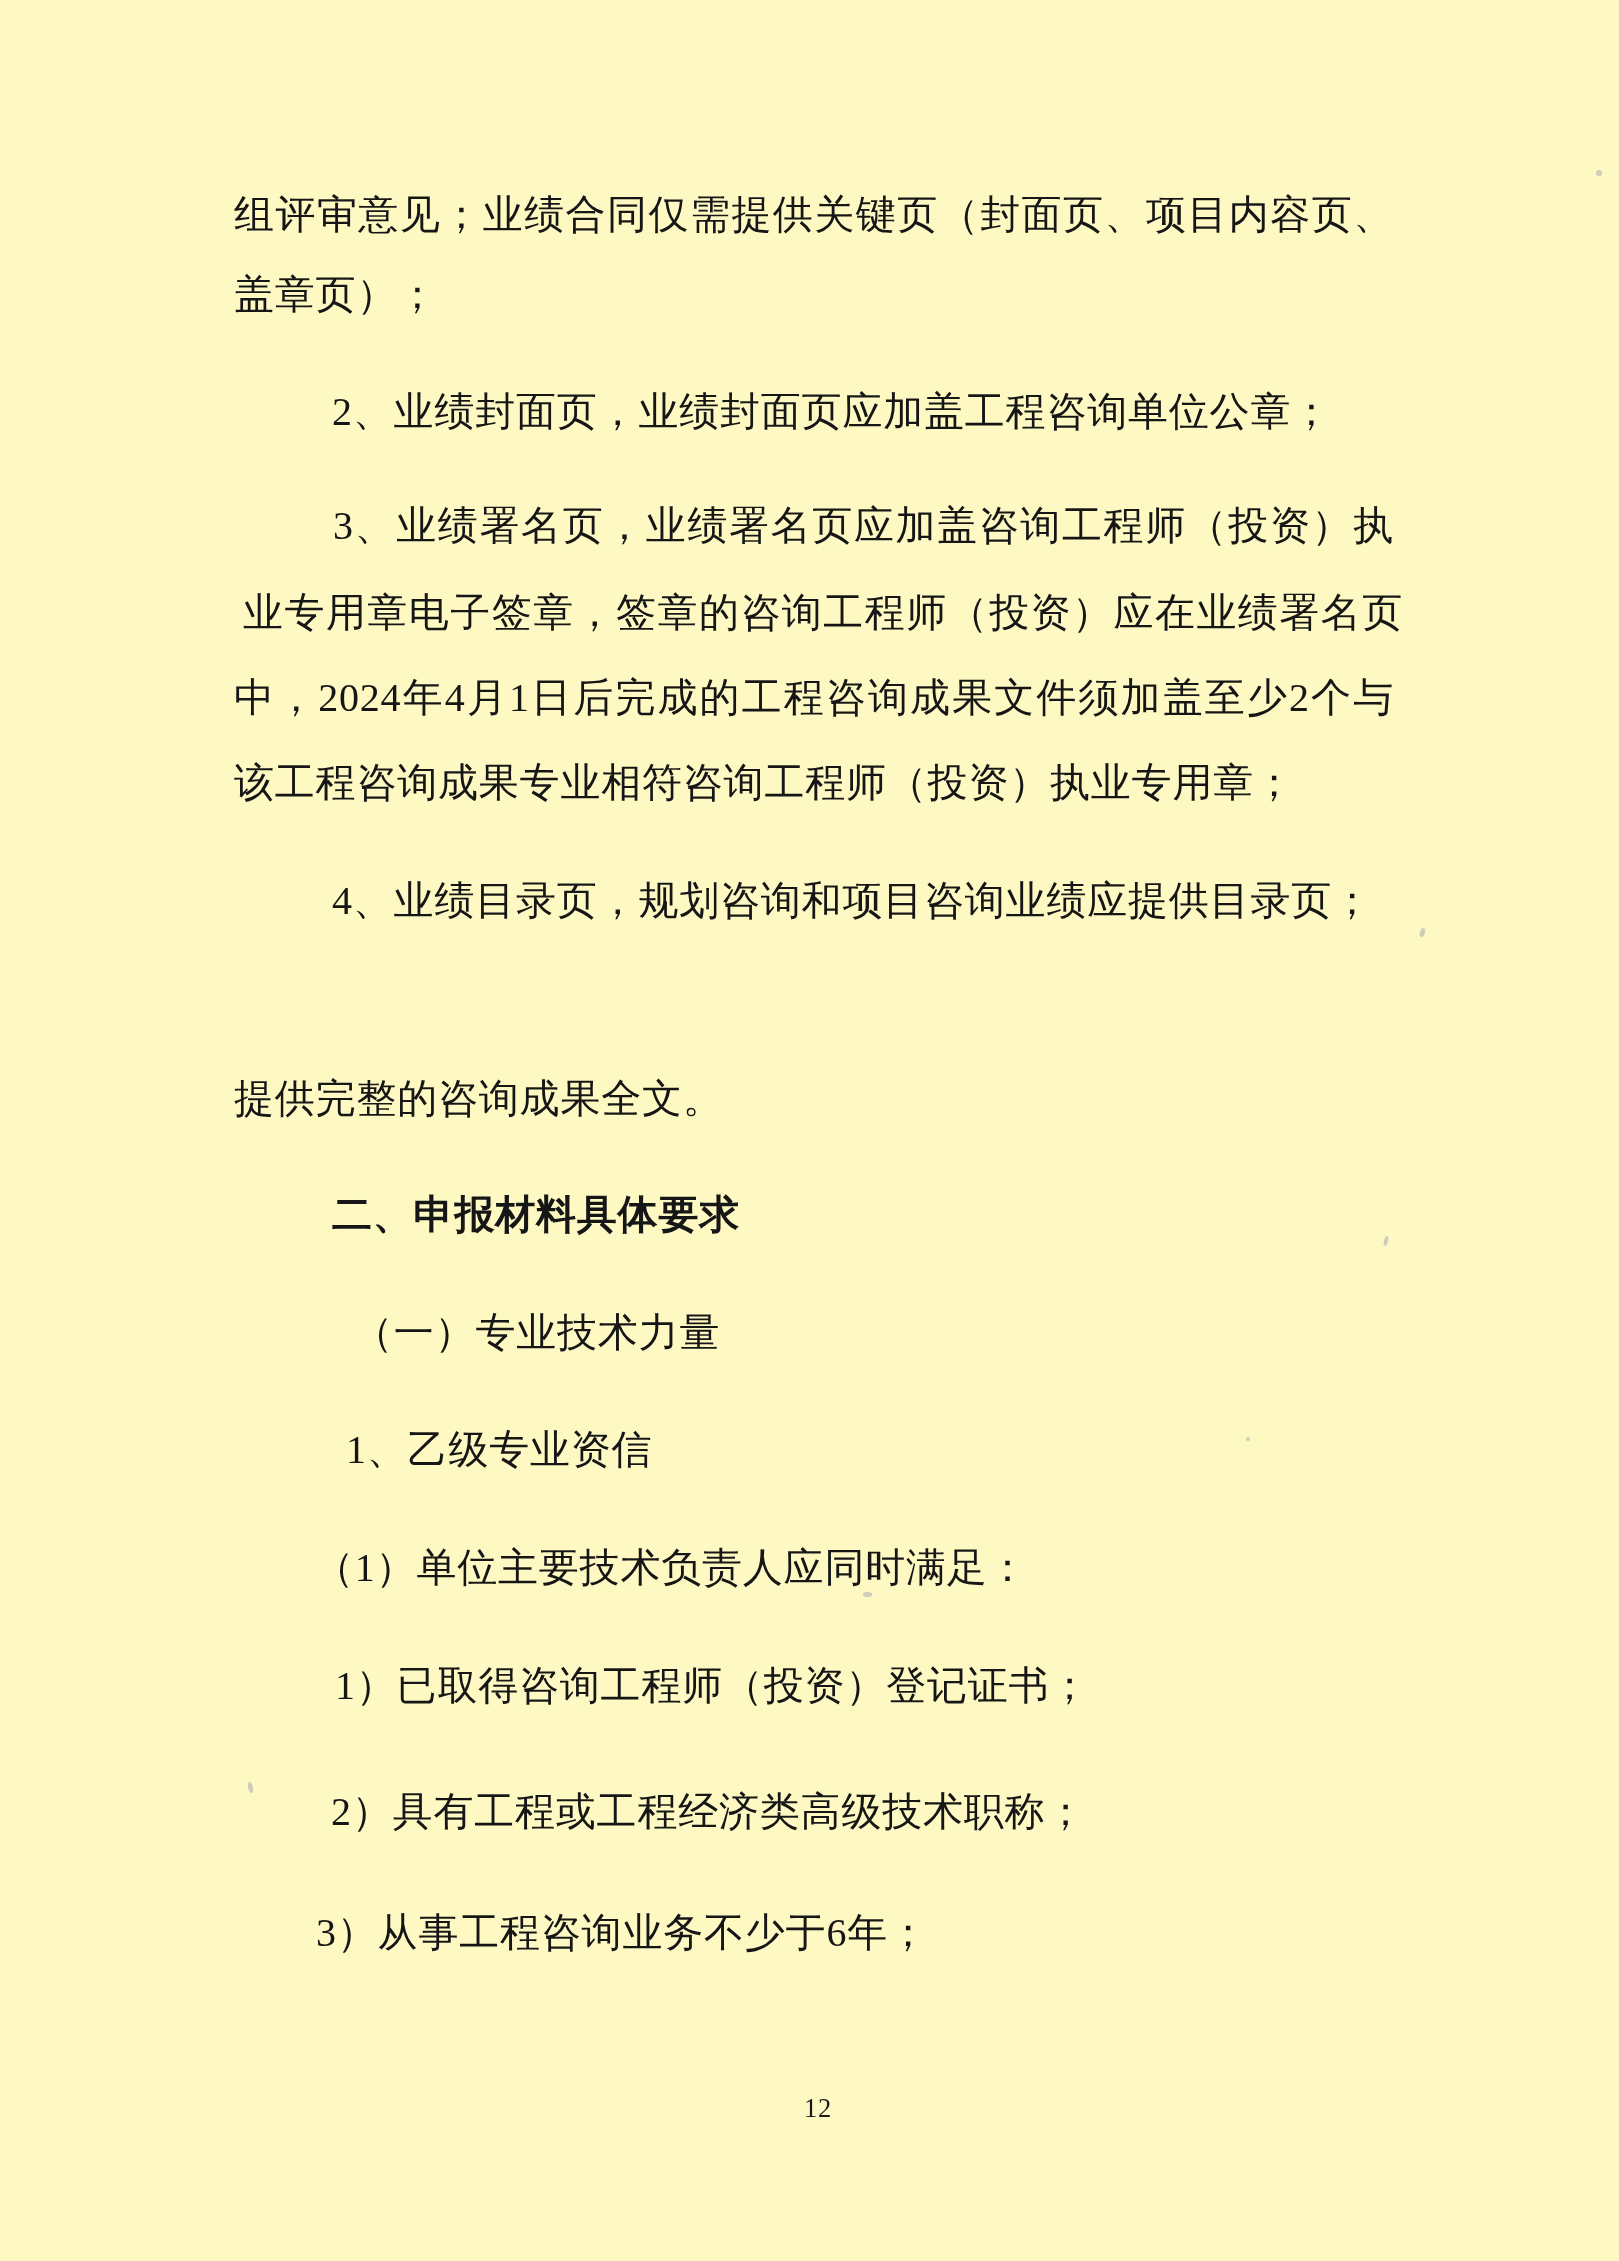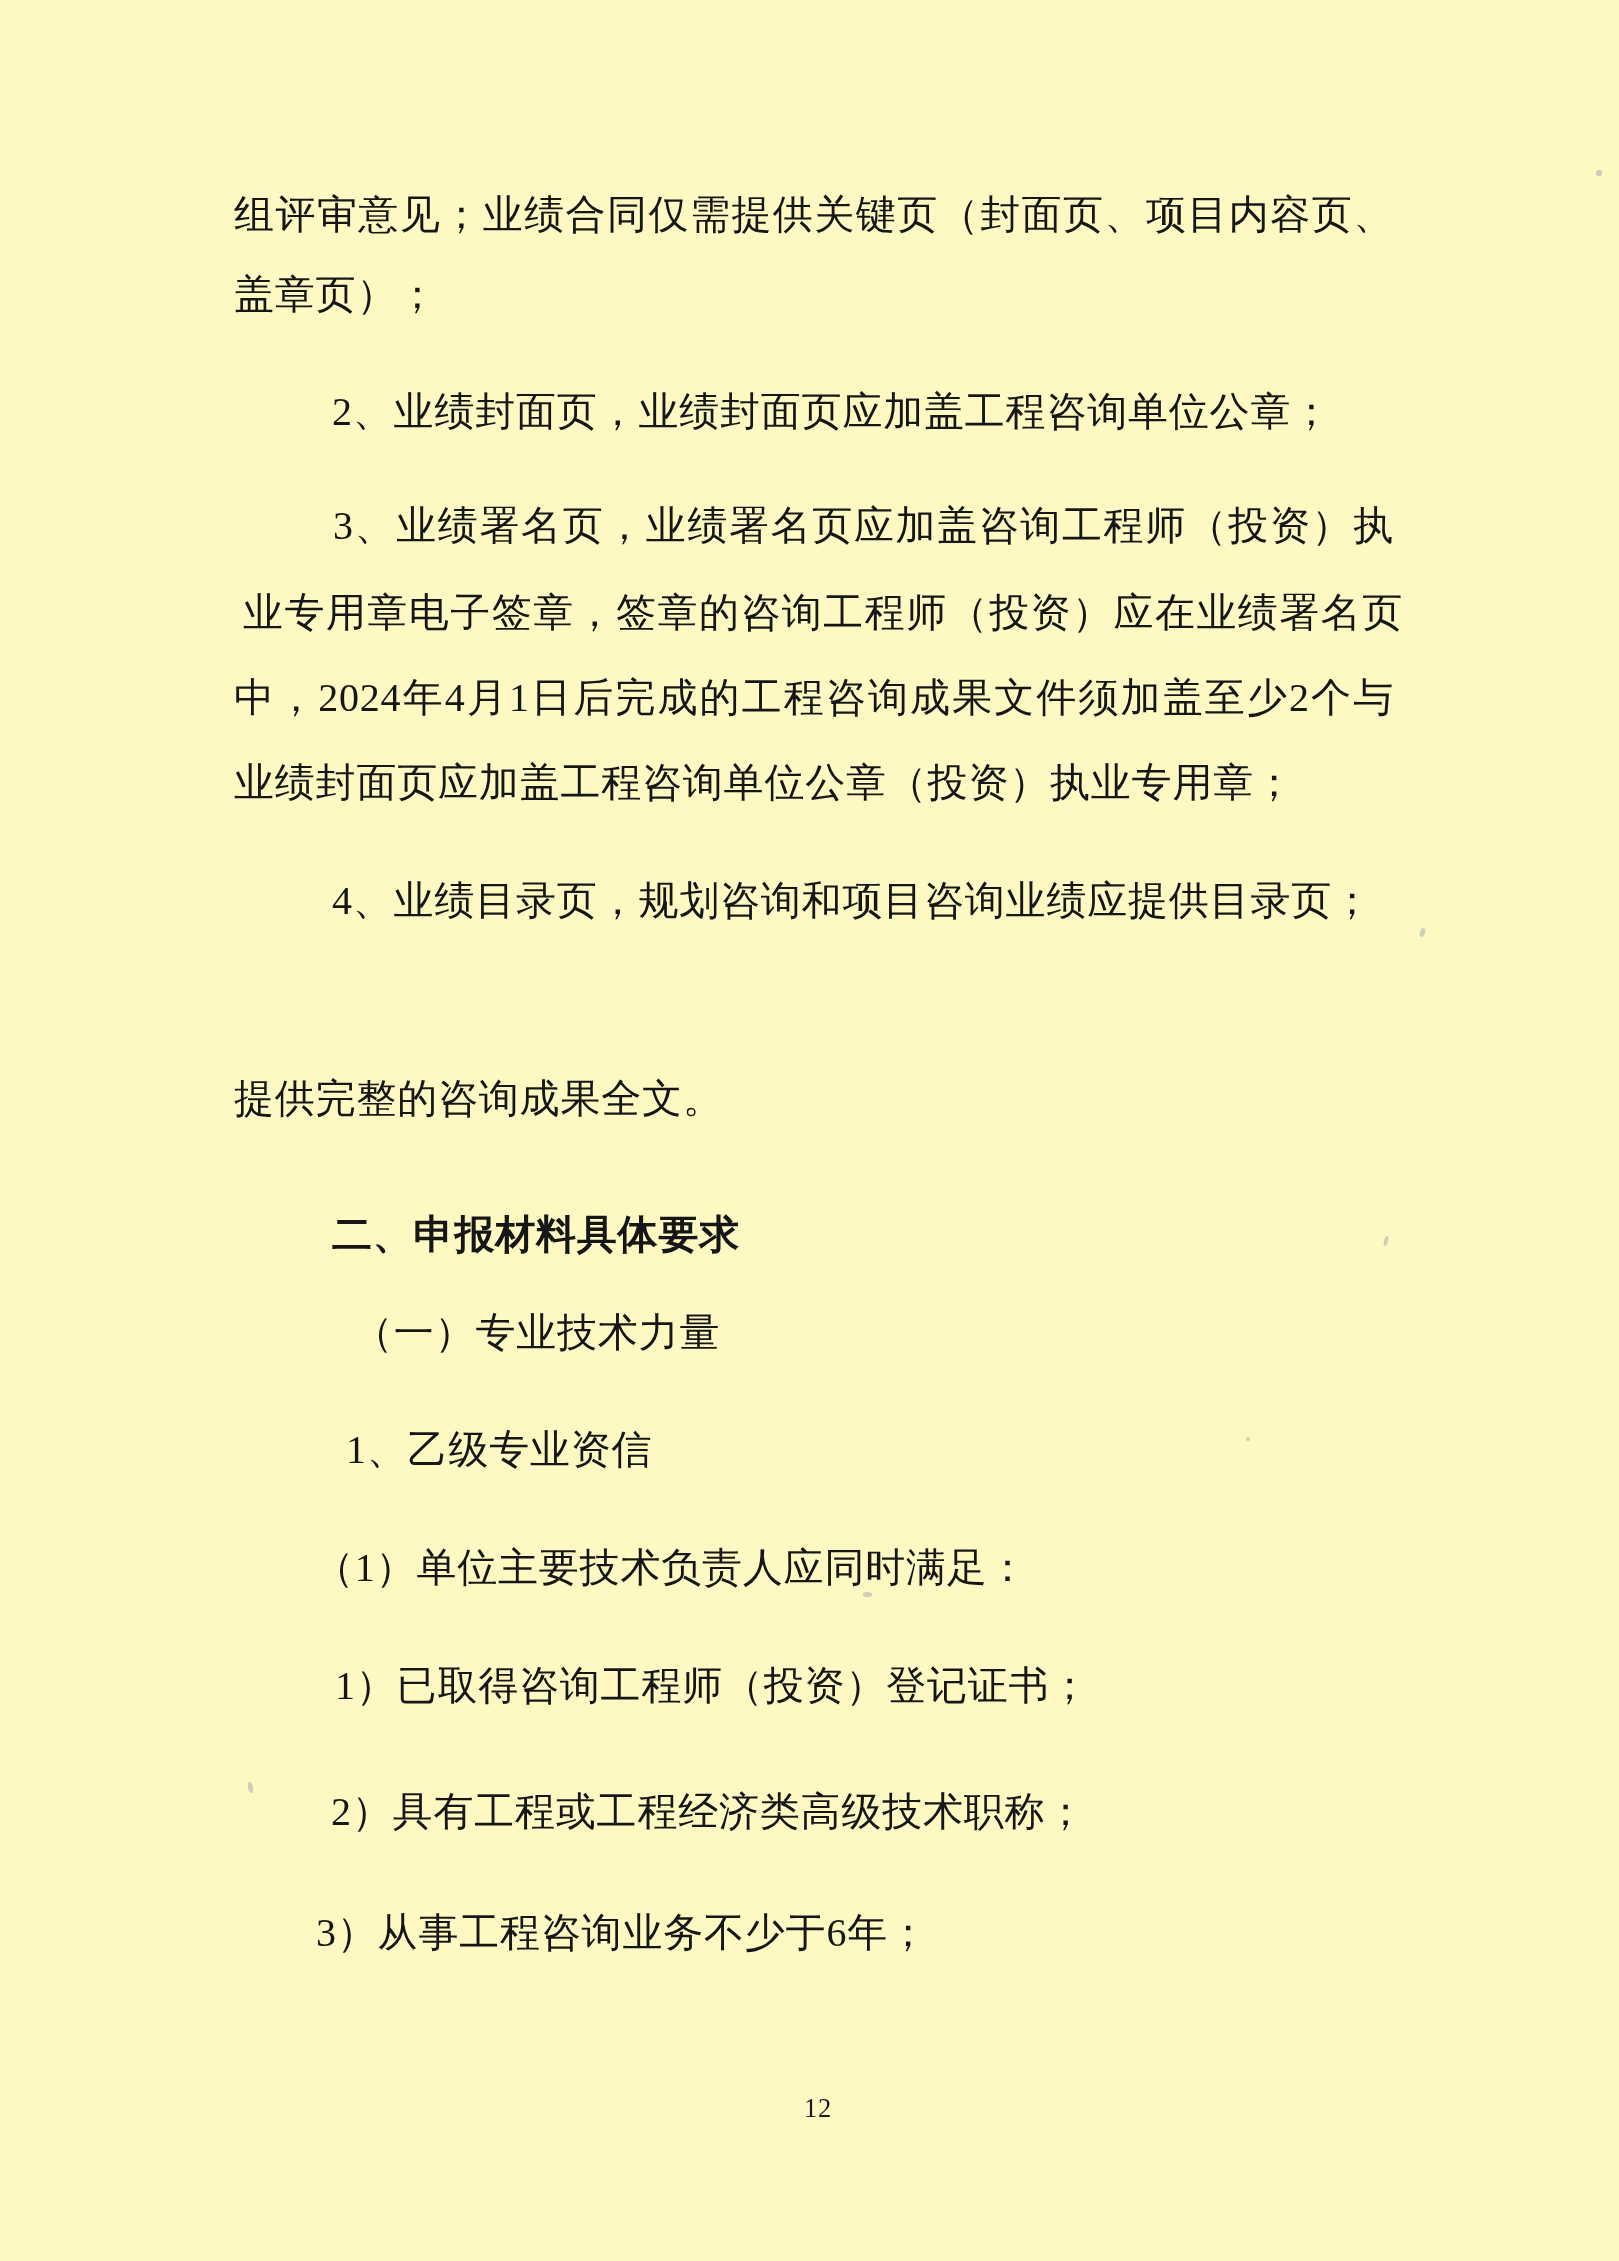--- a/index.html
+++ b/index.html
@@ -20,21 +20,20 @@
     white-space:normal;
     color:#161616;
   }
   .just{
     text-align:justify;
     text-align-last:justify;
   }
   .head{
     font-family:"Liberation Sans","DejaVu Sans",sans-serif;
     font-weight:700;
-    margin-top:20px;
   }
   .footer{
     position:absolute;
     font-size:26.5px;
     line-height:31px;
     color:#1a1a1a;
     letter-spacing:0.8px;
   }
   .speck{
     position:absolute;
@@ -49,21 +48,21 @@
 <div class="page">
 
   <div class="ln just" style="left:234px;top:191px;width:1160px;">组评审意见；业绩合同仅需提供关键页（封面页、项目内容页、</div>
   <div class="ln" style="left:234px;top:271px;">盖章页）；</div>
 
   <div class="ln" style="left:332px;top:388px;">2、业绩封面页，业绩封面页应加盖工程咨询单位公章；</div>
 
   <div class="ln just" style="left:234px;top:502px;width:1160px;text-indent:99px;">3、业绩署名页，业绩署名页应加盖咨询工程师（投资）执</div>
   <div class="ln just" style="left:234px;top:589px;width:1160px;margin-left:9px;">业专用章电子签章，签章的咨询工程师（投资）应在业绩署名页</div>
   <div class="ln just" style="left:234px;top:674px;width:1160px;">中，2024年4月1日后完成的工程咨询成果文件须加盖至少2个与</div>
-  <div class="ln" style="left:234px;top:759px;">业绩封面页应加盖工程咨询单位公章（投资）执业专用章；</div>
+  <div class="ln" style="left:234px;top:759px;">该工程咨询成果专业相符咨询工程师（投资）执业专用章；</div>
 
   <div class="ln" style="left:332px;top:877px;">4、业绩目录页，规划咨询和项目咨询业绩应提供目录页；</div>
 
   <div class="ln" style="left:234px;top:1075px;">提供完整的咨询成果全文。</div>
 
   <div class="ln head" style="left:332px;top:1190px;">二、申报材料具体要求</div>
 
   <div class="ln" style="left:353px;top:1309px;">（一）专业技术力量</div>
 
   <div class="ln" style="left:346px;top:1426px;">1、乙级专业资信</div>

